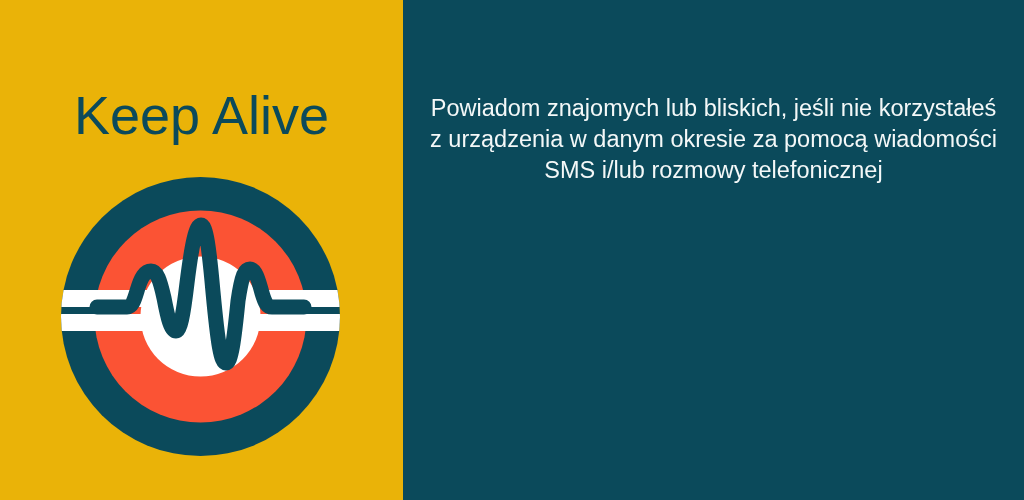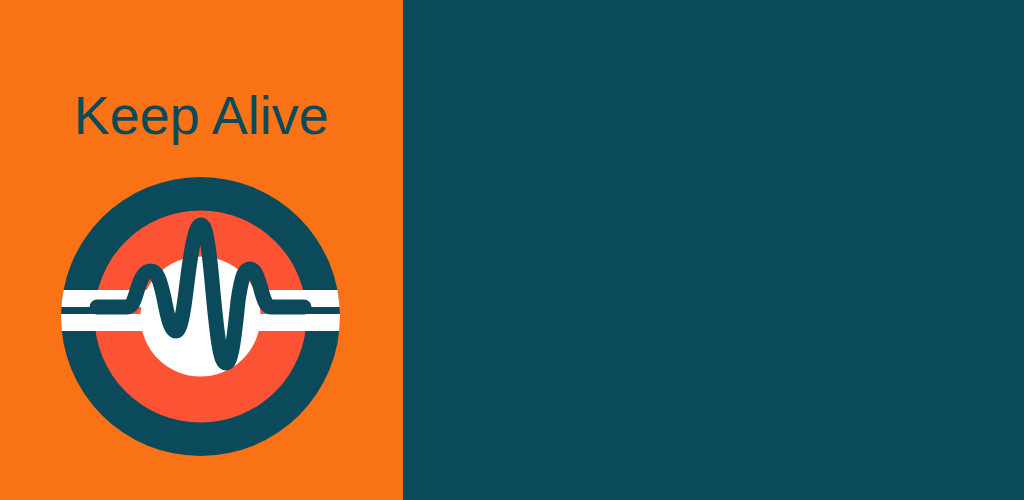--- a/index.html
+++ b/index.html
@@ -22,21 +22,21 @@
     height: 500px;
     display: flex;
     flex-direction: row;
   }
 
   
   #left-panel {
     position: relative;
     width: 403px;
     height: 500px;
-    background: #f97316;
+    background: #eab308;
     flex: 0 0 403px;
   }
 
   #app-title {
     position: absolute;
     top: 86px;
     left: 0;
     width: 403px;
     text-align: center;
     font-size: 54px;
@@ -124,16 +124,17 @@
                    C 194 92 197 101 201 116
                    C 204 126 206 130 211 130
                    L 243 130" fill="none" stroke="#0b4a5b" stroke-width="15" stroke-linecap="round" stroke-linejoin="round"></path>
         </g>
       </svg>
     </div>
   </div>
 
   <div id="right-panel">
 
+    <p class="feature-text" id="feature-text-1">Powiadom znajomych lub bliskich, jeśli nie korzystałeś z urządzenia w danym okresie za pomocą wiadomości SMS i/lub rozmowy telefonicznej</p>
 
   </div>
 
 </div>
 
 </body></html>

